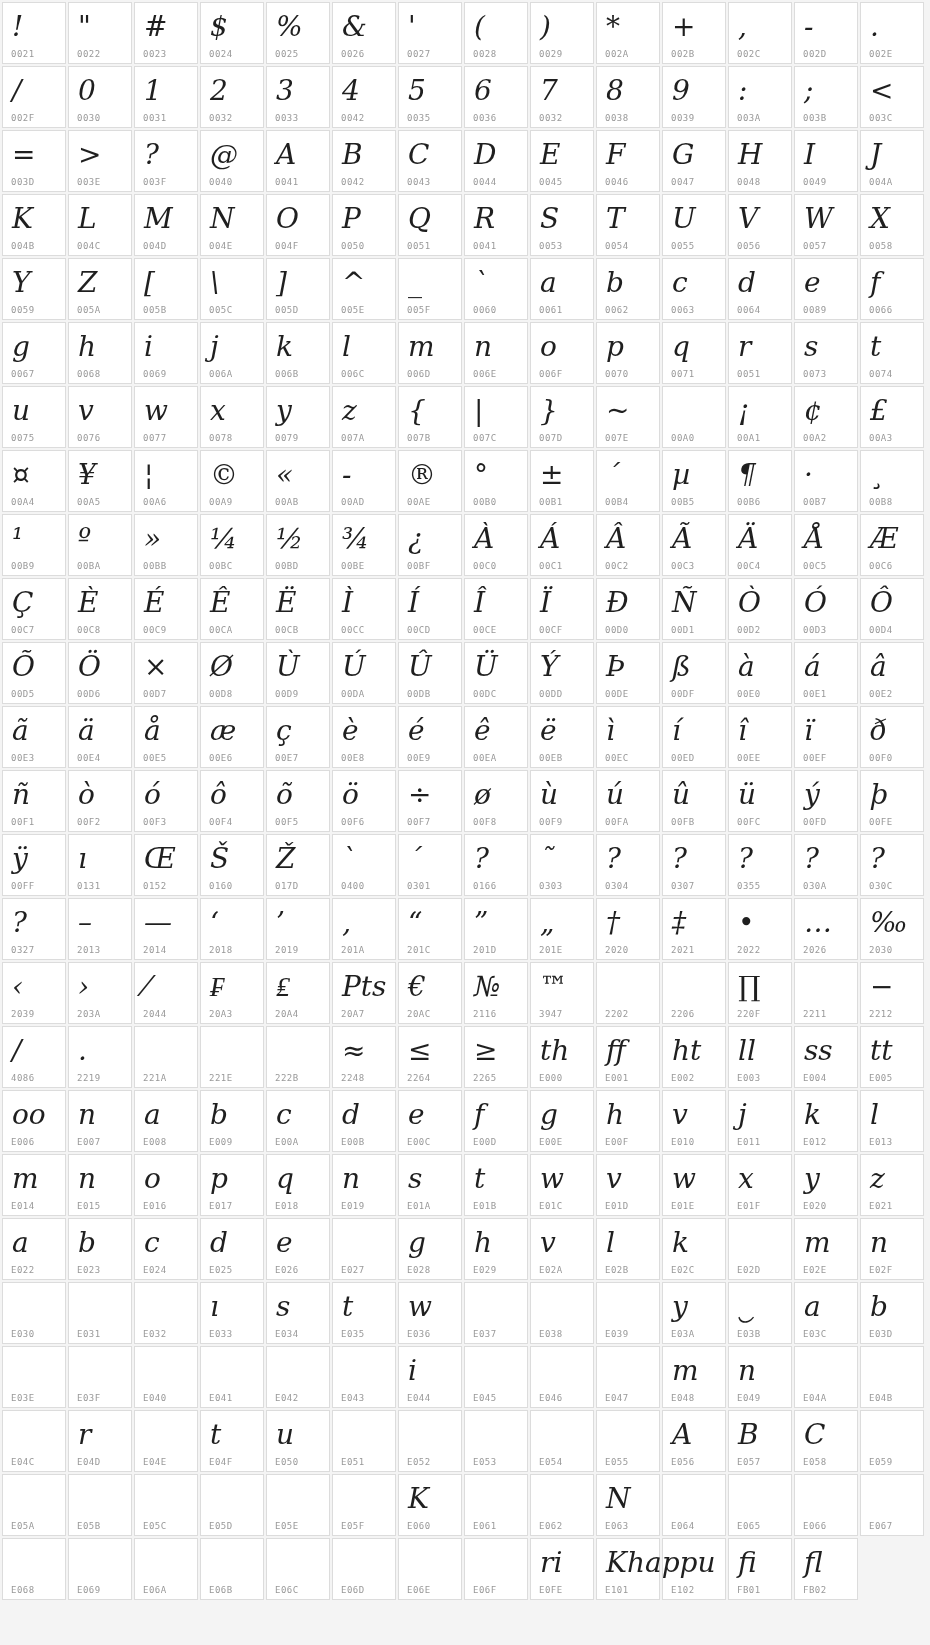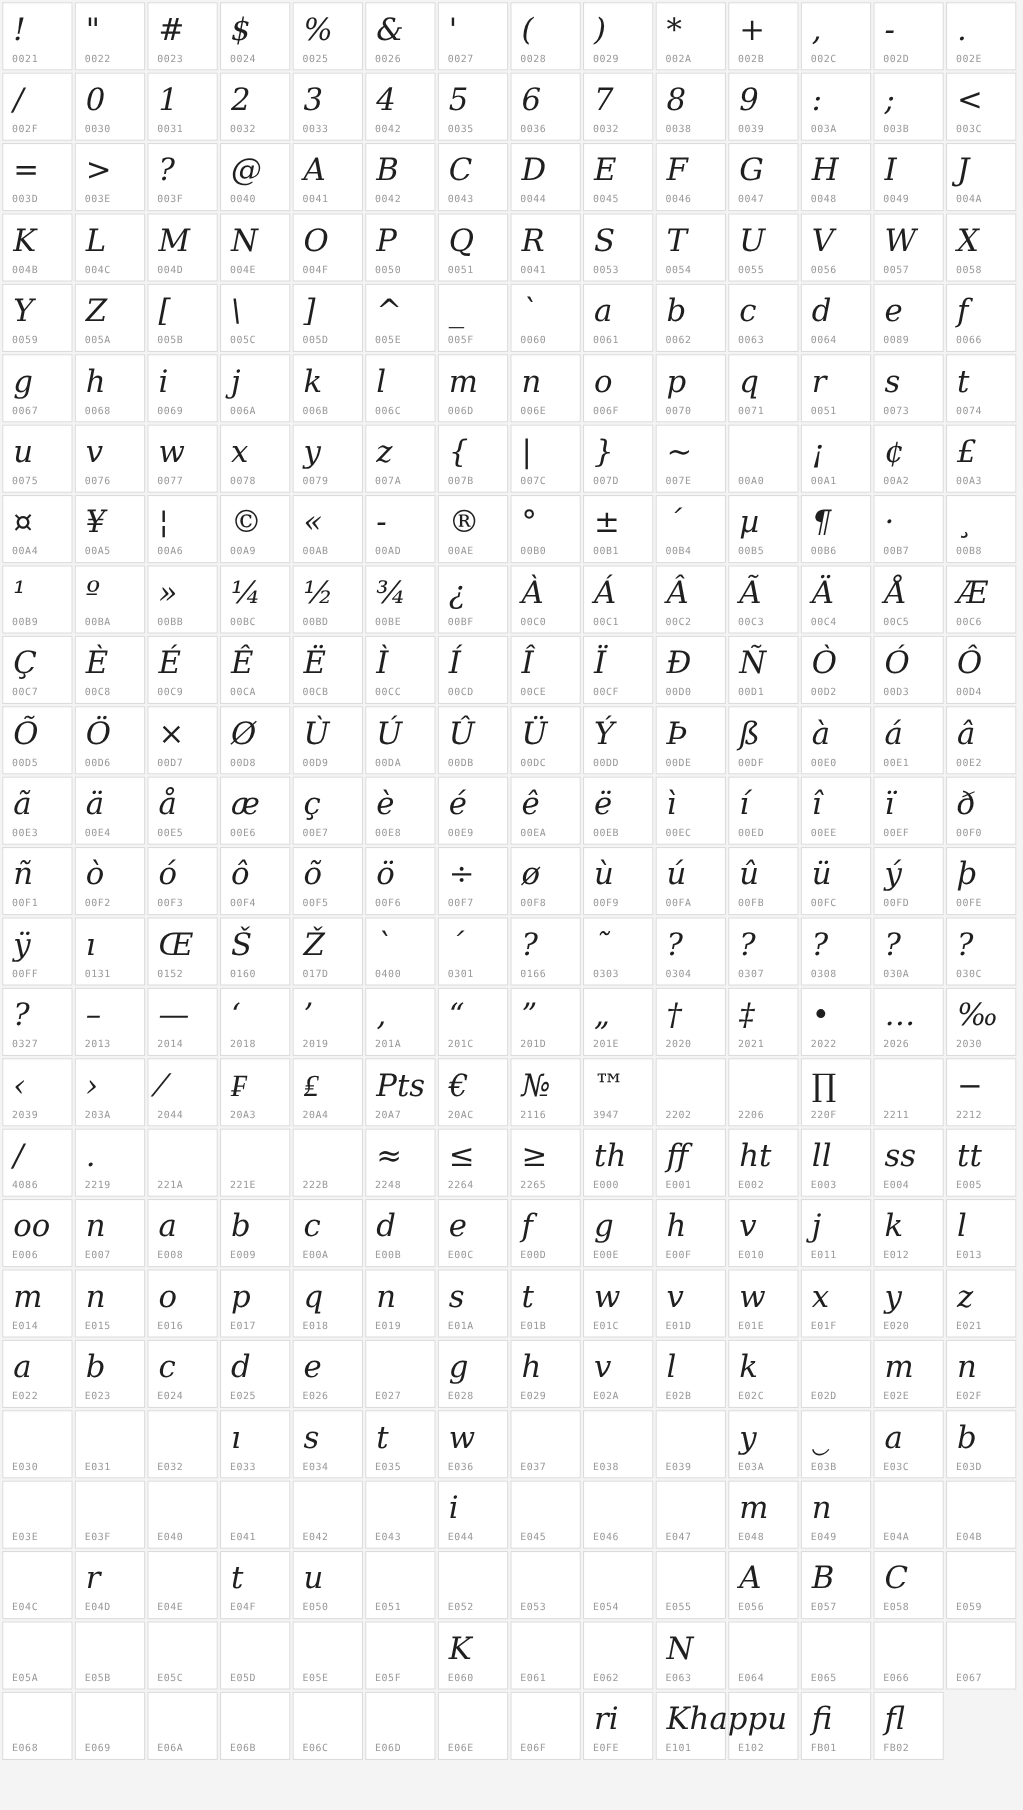--- a/index.html
+++ b/index.html
@@ -818,21 +818,21 @@
     <div class="cell">
       <div class="glyph">?</div>
       <div class="code">0304</div>
     </div>
     <div class="cell">
       <div class="glyph">?</div>
       <div class="code">0307</div>
     </div>
     <div class="cell">
       <div class="glyph">?</div>
-      <div class="code">0308</div>
+      <div class="code">0355</div>
     </div>
     <div class="cell">
       <div class="glyph">?</div>
       <div class="code">030A</div>
     </div>
     <div class="cell">
       <div class="glyph">?</div>
       <div class="code">030C</div>
     </div>
     <div class="cell">

